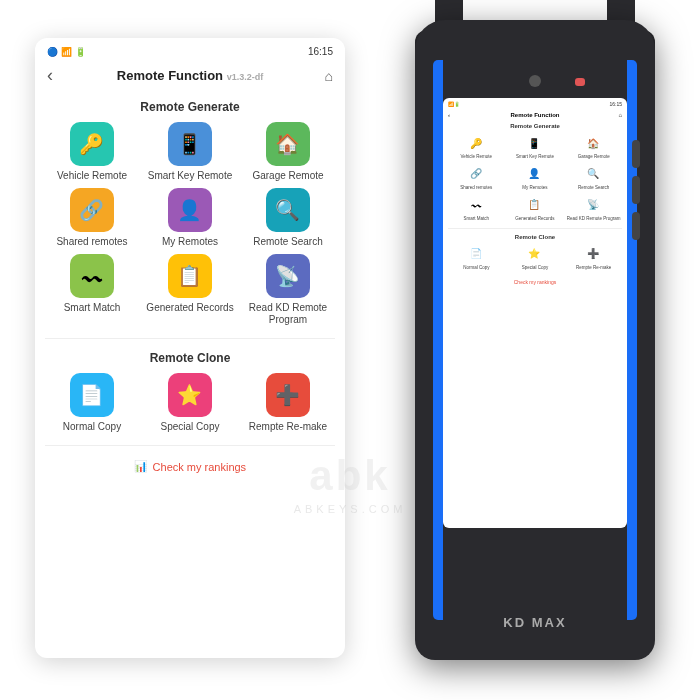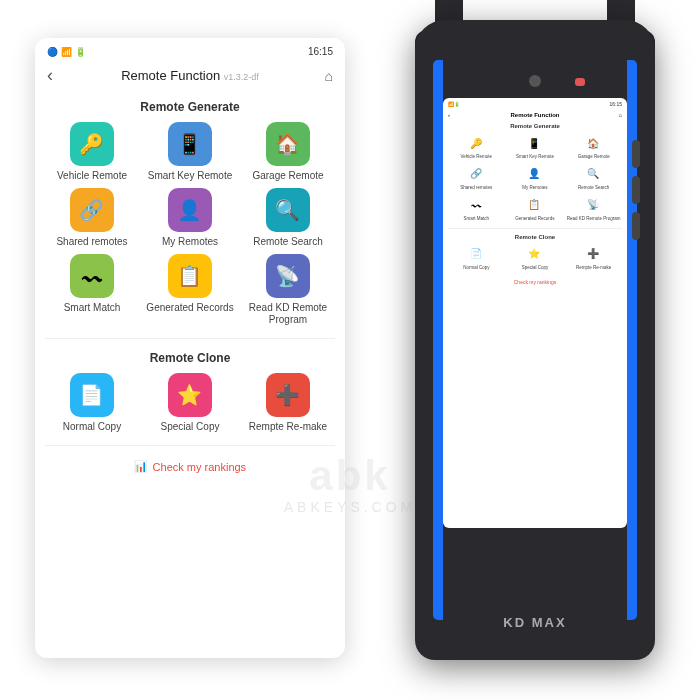--- a/index.html
+++ b/index.html
@@ -65,21 +65,21 @@
       font-size: 18px;
       color: #555;
       cursor: pointer;
     }
 
     .nav-bar .title {
       position: absolute;
       left: 50%;
       transform: translateX(-50%);
       font-size: 13px;
-      font-weight: 400;
+      font-weight: 700;
       color: #222;
       white-space: nowrap;
     }
 
     .nav-bar .version {
       font-size: 9px;
       color: #aaa;
     }
 
     .nav-bar .home-icon {
@@ -407,21 +407,21 @@
       pointer-events: none;
       white-space: nowrap;
       z-index: 10;
     }
 
     .watermark-sub {
       position: absolute;
       bottom: 185px;
       left: 50%;
       transform: translateX(-50%);
-      font-size: 14px;
+      font-size: 11px;
       color: rgba(180,180,180,0.3);
       letter-spacing: 4px;
       white-space: nowrap;
       z-index: 10;
     }
   </style>
 </head>
 <body>
 
 <div class="scene">

